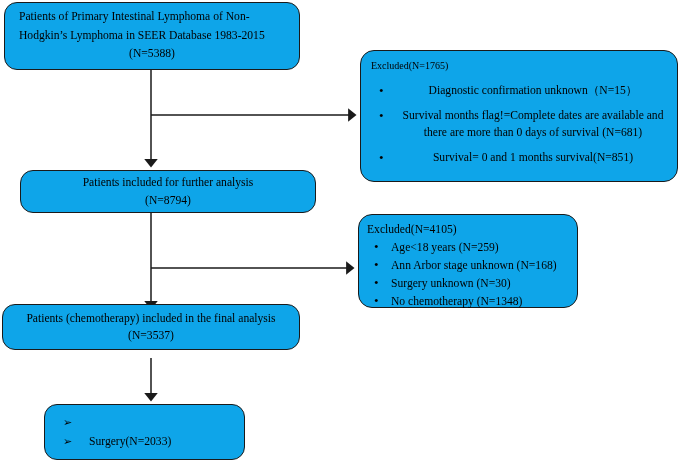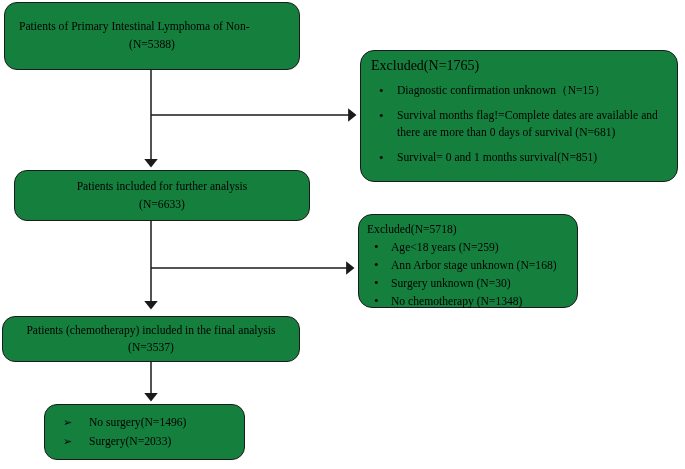--- a/index.html
+++ b/index.html
@@ -26,21 +26,21 @@
     top: 0;
     width: 685px;
     height: 469px;
     pointer-events: none;
   }
   .node {
     position: absolute;
     box-sizing: border-box;
     border: 1.4px solid #1a1a1a;
     border-radius: 13px;
-    background: #15803d;
+    background: #0ea5e9;
     display: flex;
     flex-direction: column;
     justify-content: center;
     font-family: Liberation Serif, serif;
   }
   .node.center {
     align-items: center;
     text-align: center;
   }
   .line {
@@ -65,30 +65,30 @@
     align-self: stretch;
     padding-left: 4px;
   }
   #node-cohort .l3 {
     text-align: center;
     align-self: stretch;
   }
 
   
   #node-further {
-    left: 14px;
+    left: 20px;
     top: 170px;
     width: 296px;
-    height: 51px;
+    height: 43px;
   }
 
   
   #node-final {
     left: 2px;
-    top: 316px;
+    top: 304px;
     width: 298px;
     height: 46px;
   }
 
   
   #node-split {
     left: 44px;
     top: 404px;
     width: 201px;
     height: 56px;
@@ -111,21 +111,21 @@
   #node-excluded-1 {
     left: 360px;
     top: 50px;
     width: 318px;
     height: 132px;
     padding: 7px 8px 7px 10px;
     justify-content: flex-start;
     border-radius: 14px;
   }
   #node-excluded-1 .head {
-    font-size: 14px;
+    font-size: 10px;
     line-height: 16px;
     margin-bottom: 9px;
   }
   #node-excluded-1 .bullet-item {
     display: flex;
     align-items: flex-start;
     font-size: 11.6px;
     line-height: 16.4px;
     margin-bottom: 9px;
   }
@@ -136,20 +136,21 @@
     width: 26px;
     flex: 0 0 26px;
     text-align: left;
     padding-left: 8px;
     box-sizing: border-box;
     font-size: 13px;
     line-height: 16.4px;
   }
   #node-excluded-1 .btext {
     flex: 1 1 auto;
+    text-align: center;
   }
 
   
   #node-excluded-2 {
     left: 358px;
     top: 214px;
     width: 220px;
     height: 94px;
     padding: 6px 6px 6px 8px;
     justify-content: flex-start;
@@ -208,20 +209,21 @@
       <line x1="151" y1="268" x2="350" y2="268" stroke="#1a1a1a" stroke-width="1.5" marker-end="url(#arrowright)"></line>
     </g>
 
     <g>
       <line x1="151" y1="358" x2="151" y2="397" stroke="#1a1a1a" stroke-width="1.5" marker-end="url(#arrowdown)"></line>
     </g>
   </svg>
 
   <div class="node center" id="node-cohort">
     <div class="line l1">Patients of Primary Intestinal Lymphoma of Non-</div>
+    <div class="line l2">Hodgkin’s Lymphoma in SEER Database 1983-2015</div>
     <div class="line l3">(N=5388)</div>
   </div>
 
   <div class="node" id="node-excluded-1">
     <div class="head">Excluded(N=1765)</div>
 
     <div class="bullet-item">
       <span class="dot">•</span>
       <span class="btext">Diagnostic confirmation unknown（N=15）</span>
     </div>
@@ -230,25 +232,25 @@
       <span class="btext">Survival months flag!=Complete dates are available and there are more than 0 days of survival (N=681)</span>
     </div>
     <div class="bullet-item">
       <span class="dot">•</span>
       <span class="btext">Survival= 0 and 1 months survival(N=851)</span>
     </div>
   </div>
 
   <div class="node center" id="node-further">
     <div class="line">Patients included for further analysis</div>
-    <div class="line">(N=6633)</div>
+    <div class="line">(N=8794)</div>
   </div>
 
   <div class="node" id="node-excluded-2">
-    <div class="head">Excluded(N=5718)</div>
+    <div class="head">Excluded(N=4105)</div>
 
     <div class="bullet-item">
       <span class="dot">•</span>
       <span class="btext">Age&lt;18 years (N=259)</span>
     </div>
     <div class="bullet-item">
       <span class="dot">•</span>
       <span class="btext">Ann Arbor stage unknown (N=168)</span>
     </div>
     <div class="bullet-item">
@@ -262,21 +264,20 @@
   </div>
 
   <div class="node center" id="node-final">
     <div class="line">Patients (chemotherapy) included in the final analysis</div>
     <div class="line">(N=3537)</div>
   </div>
 
   <div class="node" id="node-split">
     <div class="arrow-item">
       <span class="arrow-marker">➢</span>
-      <span class="line">No surgery(N=1496)</span>
     </div>
     <div class="arrow-item">
       <span class="arrow-marker">➢</span>
       <span class="line">Surgery(N=2033)</span>
     </div>
   </div>
 
 </div>
 
 </body></html>

